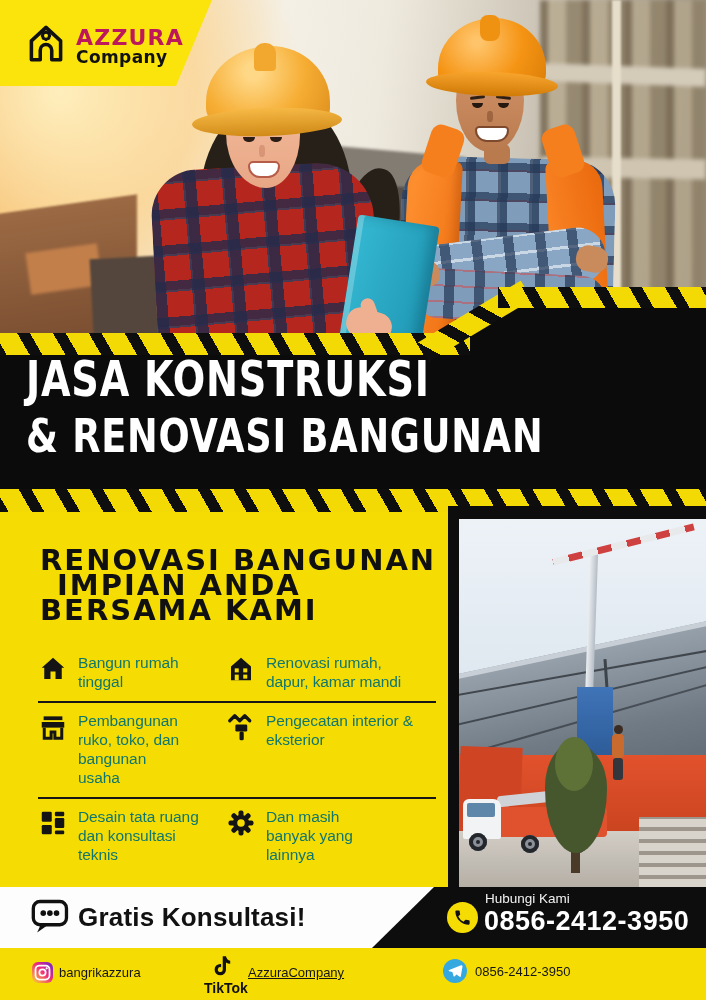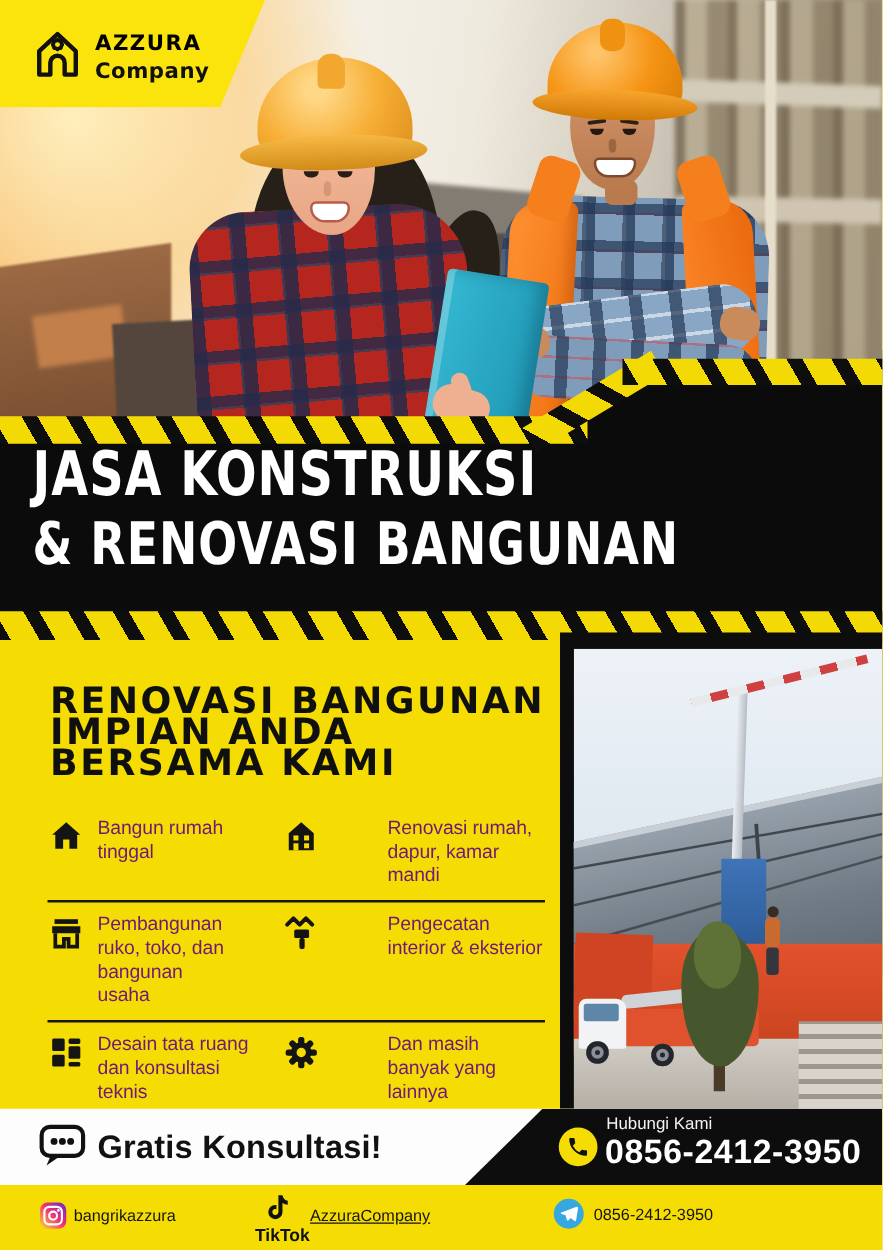--- a/index.html
+++ b/index.html
@@ -11,23 +11,23 @@
   
   .hero-line{color:#fff;letter-spacing:1px;line-height:1;transform:scaleX(.78);transform-origin:left top;white-space:nowrap;}
   
   .intro-line{color:#101010;font-size:29px;letter-spacing:2px;line-height:25.5px;white-space:nowrap;}
   
   #services{position:absolute;left:38px;top:645px;width:398px;}
   .svc-row{display:flex;padding:8px 0 10px 0;}
   .svc-row.div{border-bottom:2px solid #161616;}
   .svc-item{display:flex;align-items:flex-start;}
   .svc-item.c1{width:180px;margin-right:8px;}
-  .svc-item.c2{width:210px;gap:44px;}
+  .svc-item.c2{width:210px;}
   .svc-icon{width:30px;height:30px;flex:0 0 30px;margin-top:1px;}
-  .svc-label{margin-left:10px;font-size:15.5px;line-height:19px;color:#701a75;font-weight:normal;letter-spacing:-.1px;}
+  .svc-label{margin-left:10px;font-size:15.5px;line-height:19px;color:#0f766e;font-weight:normal;letter-spacing:-.1px;}
   
   #contact-bar{position:absolute;left:0;top:887px;width:706px;height:61px;background:#fdfdfd;}
   #contact-black{position:absolute;left:372px;top:0;width:334px;height:61px;background:#0d0d0d;
     clip-path:polygon(62px 0,334px 0,334px 61px,0 61px);}
   
   #footer{position:absolute;left:0;top:948px;width:570px;height:52px;background:#f5dd04;}
   .foot-text{font-size:13px;color:#151515;}
 </style>
 </head>
 <body>
@@ -138,26 +138,26 @@
       <path d="M9 21 L23 8 L37 21 V39 H28.5 V30 a5.5 5.5 0 0 0 -11 0 V39 H9 Z" fill="none" stroke="#111" stroke-width="3.4" stroke-linejoin="round"></path>
       <g fill="#111">
         <rect x="21.5" y="11" width="3" height="10" rx="1.2"></rect>
         <rect x="21.5" y="11" width="3" height="10" rx="1.2" transform="rotate(45 23 16)"></rect>
         <rect x="21.5" y="11" width="3" height="10" rx="1.2" transform="rotate(90 23 16)"></rect>
         <rect x="21.5" y="11" width="3" height="10" rx="1.2" transform="rotate(135 23 16)"></rect>
         <circle cx="23" cy="16" r="4.6"></circle>
       </g>
       <circle cx="23" cy="16" r="1.9" fill="#fbe30c"></circle>
     </svg>
-    <div class="s display" style="left:76px;top:25px;font-size:17px;letter-spacing:1.2px;color:#000000;">AZZURA</div>
+    <div class="s display" style="left:76px;top:25px;font-size:22px;letter-spacing:1.2px;color:#be185d;">AZZURA</div>
     <div class="s display" style="left:76px;top:47px;font-size:17px;letter-spacing:.4px;color:#111;">Company</div>
   </div>
 
   <div class="s display intro-line" style="left:40px;top:548px;">RENOVASI BANGUNAN</div>
-  <div class="s display intro-line" style="left:40px;top:573px;">IMPIAN ANDA</div>
+  <div class="s display intro-line" style="left:57px;top:573px;">IMPIAN ANDA</div>
   <div class="s display intro-line" style="left:40px;top:598px;">BERSAMA KAMI</div>
 
   <div id="services">
     <div class="svc-row div">
       <div class="svc-item c1">
         <svg class="svc-icon" viewBox="0 0 24 24">
             <path d="M12 3 L21 11 h-2 v9 h-5 v-6 h-4 v6 H5 v-9 H3 Z" fill="#141414"></path>
           </svg>
         <div class="svc-label" style="max-width:132px;">Bangun rumah tinggal</div>
       </div>

